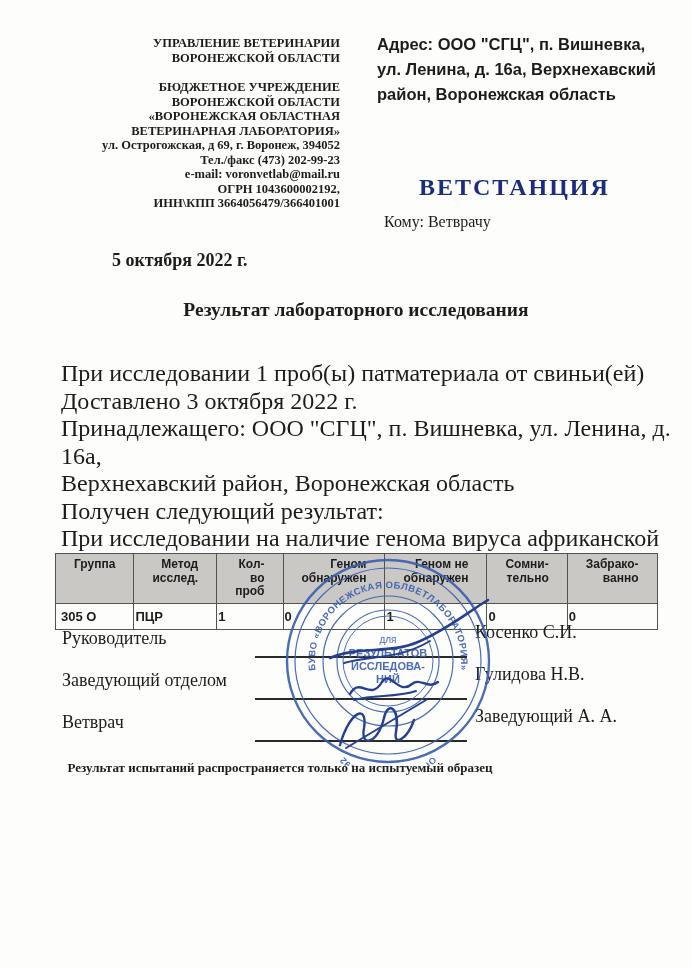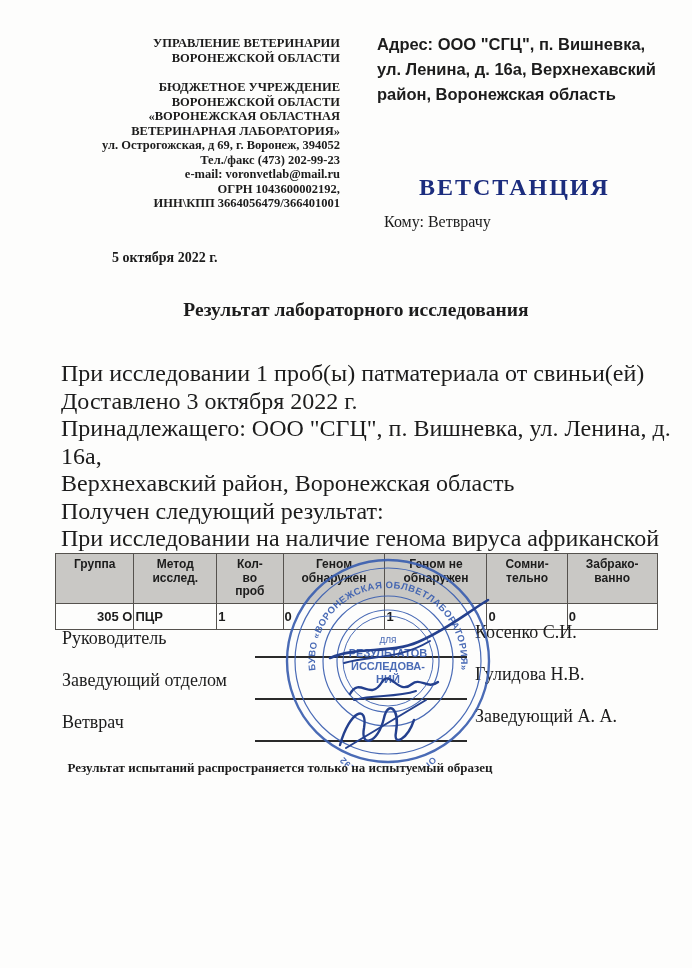--- a/index.html
+++ b/index.html
@@ -13,36 +13,36 @@
 
   .addr-block{position:absolute;left:377px;top:32px;width:296px;
               font-family:"Liberation Sans","DejaVu Sans",sans-serif;
               font-weight:600;font-size:16.5px;line-height:25px;}
 
   .vetstation{position:absolute;left:419px;top:158px;color:#1c2d7e;
               font-weight:bold;font-size:24px;letter-spacing:2px;margin-top:16px;}
 
   .kome{position:absolute;left:384px;top:213px;font-size:16px;}
 
-  .report-date{position:absolute;left:112px;top:250px;font-weight:bold;font-size:14px;}
+  .report-date{position:absolute;left:112px;top:250px;font-weight:bold;font-size:18px;}
 
   .title-block{position:absolute;left:0;top:296px;width:692px;text-align:center;
                font-weight:bold;font-size:19.5px;line-height:28px;padding-left:10px;}
 
   .body-lines{position:absolute;left:61px;top:360px;width:616px;
               font-size:24px;line-height:27.5px;}
 
   table.results{position:absolute;left:55px;top:553px;width:600px;border-collapse:collapse;
                 font-family:"Liberation Sans","DejaVu Sans",sans-serif;}
   table.results th{background:#c9c8c5;font-size:12px;line-height:13.5px;font-weight:bold;
                    border:1.5px solid #55524e;padding:4px 18px;vertical-align:top;
-                   white-space:pre-line;text-align:center;}
+                   white-space:pre-line;text-align:right;}
   table.results td{border:1.5px solid #55524e;font-size:13px;font-weight:bold;
                    height:23px;text-align:left;background:#fdfdfc;}
-  table.results td.first{text-align:right;padding-left:5px;}
+  table.results td.first{text-align:left;padding-left:5px;}
 
   .sig-block{position:absolute;left:46px;top:622px;width:616px;font-size:18px;}
   .sig-row{position:absolute;left:0;width:616px;height:36px;}
   .sig-role{position:absolute;left:16px;top:6px;}
   .sig-line{position:absolute;left:209px;top:34px;width:212px;border-bottom:2px solid #2a2a2a;}
   .sig-name{position:absolute;left:429px;top:0px;}
 
   .footer-note{position:absolute;left:0;top:760px;width:560px;text-align:center;
                font-weight:bold;font-size:13px;}
 

